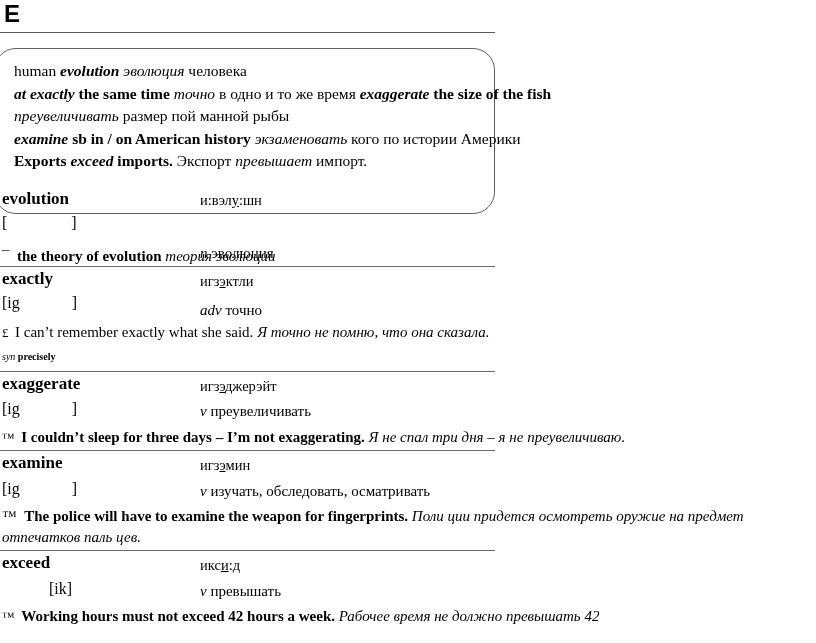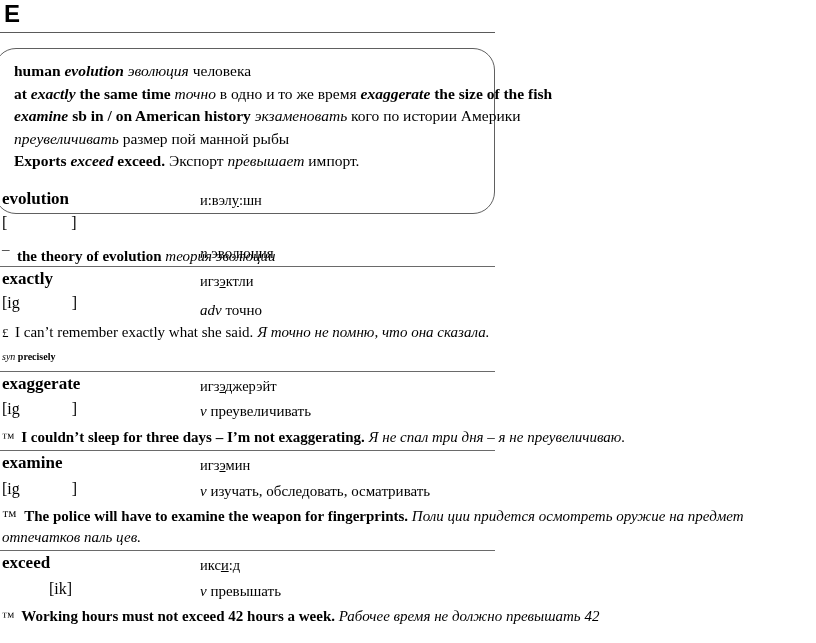--- a/index.html
+++ b/index.html
@@ -143,25 +143,25 @@
 </head>
 <body>
 
 <div class="page">
 
   <div class="letter-head">E</div>
   <div class="head-rule"></div>
 
   <div class="callout-box"></div>
   <div class="callout-text" id="callout-text">
-      <div><span style="font-weight: bold;">human </span><span style="font-weight: bold; font-style: italic;">evolution </span><span style="font-style: italic;">эволюция </span><span>человека</span></div>
-      <div><span style="font-weight: bold;">at </span><span style="font-weight: bold; font-style: italic;">exactly </span><span style="font-weight: bold;">the same time </span><span style="font-style: italic;">точно </span><span>в одно и то же время </span><span style="font-weight: bold; font-style: italic;">exaggerate </span><span style="font-weight: bold;">the size of the fish</span></div>
+      <div><span style="font-weight: normal;">human </span><span style="font-weight: bold; font-style: italic;">evolution </span><span style="font-style: italic;">эволюция </span><span>человека</span></div>
+      <div><span style="font-weight: bold; font-style: italic;">at </span><span style="font-weight: bold; font-style: italic;">exactly </span><span style="font-weight: bold;">the same time </span><span style="font-style: italic;">точно </span><span>в одно и то же время </span><span style="font-weight: bold; font-style: italic;">exaggerate </span><span style="font-weight: bold;">the size of the fish</span></div>
+      <div><span style="font-style: italic;">преувеличивать </span><span>размер пой манной рыбы</span></div>
       <div><span style="font-weight: bold; font-style: italic;">examine </span><span style="font-weight: bold;">sb in / on American history </span><span style="font-style: italic;">экзаменовать </span><span>кого по истории Америки</span></div>
-      <div><span style="font-style: italic;">преувеличивать </span><span>размер пой манной рыбы</span></div>
-      <div><span style="font-weight: bold;">Exports </span><span style="font-weight: bold; font-style: italic;">exceed </span><span style="font-weight: bold;">exceed. </span><span>Экспорт </span><span style="font-style: italic;">превышает </span><span>импорт.</span></div>
+      <div><span style="font-weight: bold;">Exports </span><span style="font-weight: bold; font-style: italic;">exceed </span><span style="font-weight: bold;">imports. </span><span>Экспорт </span><span style="font-style: italic;">превышает </span><span>импорт.</span></div>
     </div>
 
   <div id="entries-root">
       <div class="entry">
         <div class="headword" style="top: 188px;">evolution</div>
         <div class="brackets" style="top: 212px;"><span>[</span><span class="gap" style="width: 64px;"></span><span>]</span></div>
         <div class="translit" style="top: 190px; left: 200px;"><span>и:вэл</span><span class="stress">у</span><span>:шн</span></div>
         <div class="pos-line" style="top: 243px; left: 200px;"><span style="font-style: italic;">n </span><span>эволюция</span></div>
         <div class="example" style="top: 246px;"><span class="marker marker-dash">¯&nbsp;&nbsp;</span><span style="font-weight: bold; margin-top: 16px;">the theory of evolution </span><span style="font-style: italic;">теория эволюции</span></div>
       </div>

